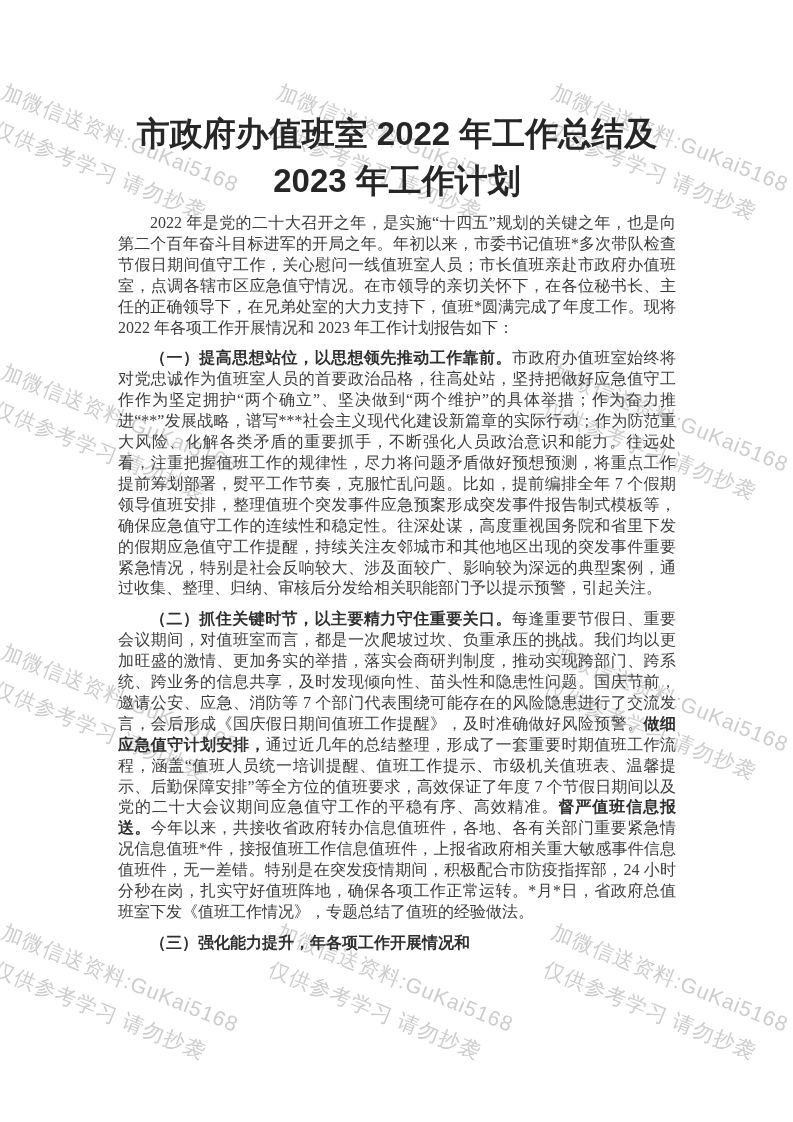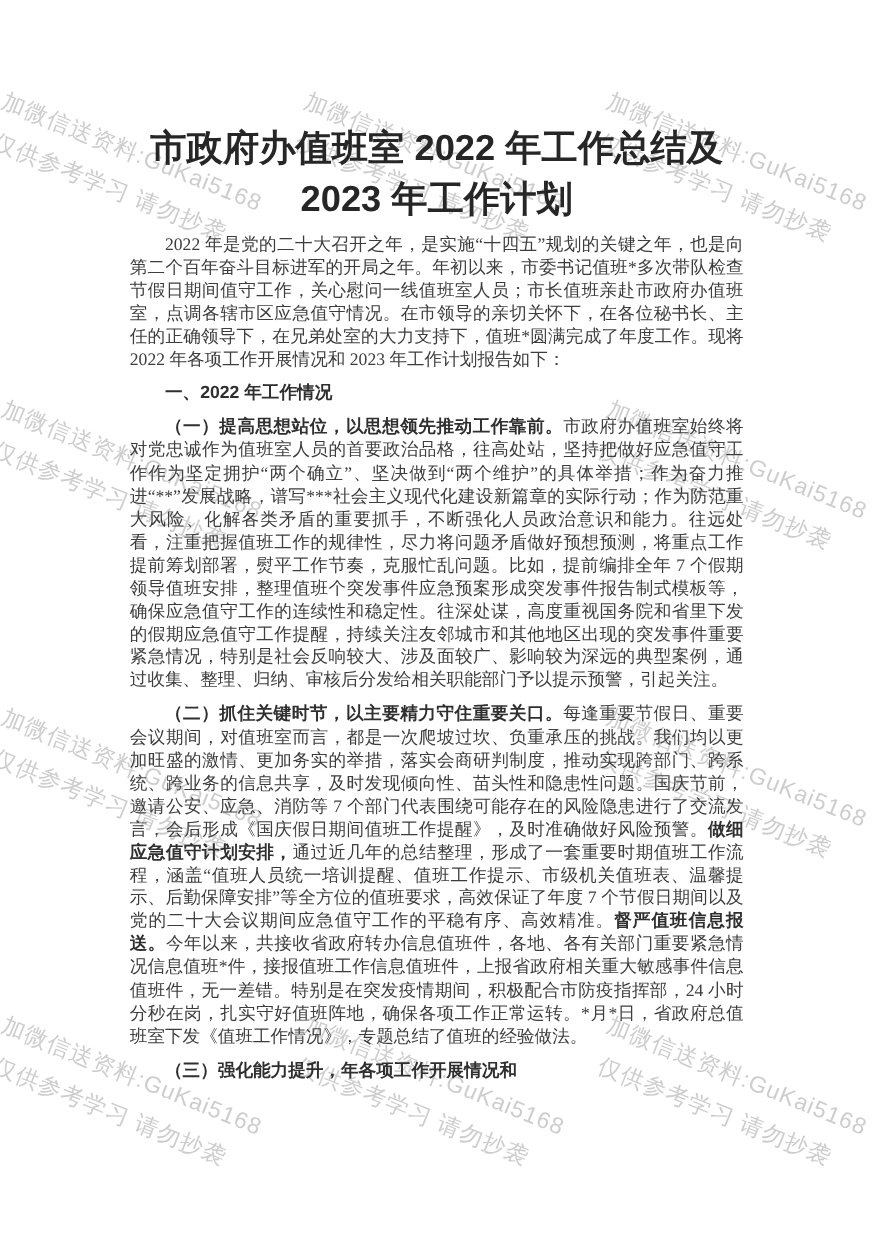--- a/index.html
+++ b/index.html
@@ -112,19 +112,18 @@
       </div>
       <div class="wm-tile" style="left: 558px; top: 918px;">
         <div class="wm-line wm-l1">加微信送资料:GuKai5168</div>
         <div class="wm-line wm-l2">仅供参考学习 请勿抄袭</div>
       </div>
     </div>
   <div class="content">
     <h1 class="doc-title">市政府办值班室 2022 年工作总结及 2023 年工作计划</h1>
     <div>
         <p class="blk"><span class="run">2022 年是党的二十大召开之年，是实施“十四五”规划的关键之年，也是向第二个百年奋斗目标进军的开局之年。年初以来，市委书记值班*多次带队检查节假日期间值守工作，关心慰问一线值班室人员；市长值班亲赴市政府办值班室，点调各辖市区应急值守情况。在市领导的亲切关怀下，在各位秘书长、主任的正确领导下，在兄弟处室的大力支持下，值班*圆满完成了年度工作。现将 2022 年各项工作开展情况和 2023 年工作计划报告如下：</span></p>
-        <p class="blk heading"><span class="run bold">一、2022 年工作情况</span></p>
         <p class="blk"><span class="run bold">（一）提高思想站位，以思想领先推动工作靠前。</span><span class="run">市政府办值班室始终将对党忠诚作为值班室人员的首要政治品格，往高处站，坚持把做好应急值守工作作为坚定拥护“两个确立”、坚决做到“两个维护”的具体举措；作为奋力推进“**”发展战略，谱写***社会主义现代化建设新篇章的实际行动；作为防范重大风险、化解各类矛盾的重要抓手，不断强化人员政治意识和能力。往远处看，注重把握值班工作的规律性，尽力将问题矛盾做好预想预测，将重点工作提前筹划部署，熨平工作节奏，克服忙乱问题。比如，提前编排全年 7 个假期领导值班安排，整理值班个突发事件应急预案形成突发事件报告制式模板等，确保应急值守工作的连续性和稳定性。往深处谋，高度重视国务院和省里下发的假期应急值守工作提醒，持续关注友邻城市和其他地区出现的突发事件重要紧急情况，特别是社会反响较大、涉及面较广、影响较为深远的典型案例，通过收集、整理、归纳、审核后分发给相关职能部门予以提示预警，引起关注。</span></p>
         <p class="blk"><span class="run bold">（二）抓住关键时节，以主要精力守住重要关口。</span><span class="run">每逢重要节假日、重要会议期间，对值班室而言，都是一次爬坡过坎、负重承压的挑战。我们均以更加旺盛的激情、更加务实的举措，落实会商研判制度，推动实现跨部门、跨系统、跨业务的信息共享，及时发现倾向性、苗头性和隐患性问题。国庆节前，邀请公安、应急、消防等 7 个部门代表围绕可能存在的风险隐患进行了交流发言，会后形成《国庆假日期间值班工作提醒》，及时准确做好风险预警。</span><span class="run bold">做细应急值守计划安排，</span><span class="run">通过近几年的总结整理，形成了一套重要时期值班工作流程，涵盖“值班人员统一培训提醒、值班工作提示、市级机关值班表、温馨提示、后勤保障安排”等全方位的值班要求，高效保证了年度 7 个节假日期间以及党的二十大会议期间应急值守工作的平稳有序、高效精准。</span><span class="run bold">督严值班信息报送。</span><span class="run">今年以来，共接收省政府转办信息值班件，各地、各有关部门重要紧急情况信息值班*件，接报值班工作信息值班件，上报省政府相关重大敏感事件信息值班件，无一差错。特别是在突发疫情期间，积极配合市防疫指挥部，24 小时分秒在岗，扎实守好值班阵地，确保各项工作正常运转。*月*日，省政府总值班室下发《值班工作情况》，专题总结了值班的经验做法。</span></p>
         <p class="blk"><span class="run bold">（三）强化能力提升，年各项工作开展情况和</span></p>
       </div>
   </div>
 </div>
 
 </body></html>

